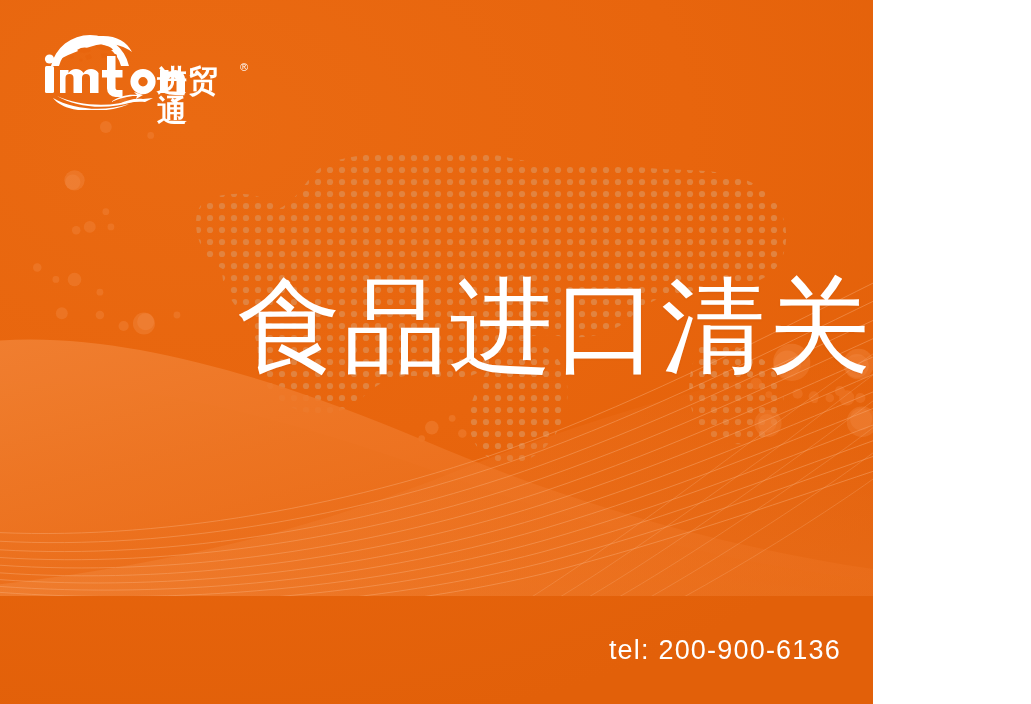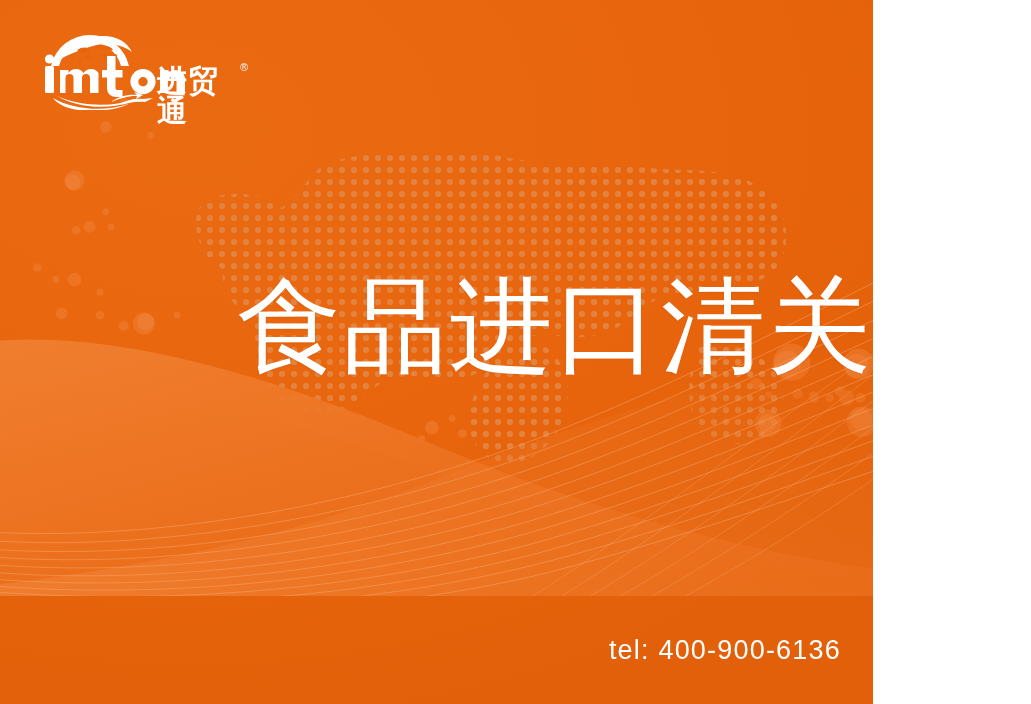--- a/index.html
+++ b/index.html
@@ -276,15 +276,15 @@
       <span style="color:#ffffff; font-size:30px; font-weight:700; letter-spacing:1px;
                    font-family:'Liberation Sans','DejaVu Sans',sans-serif; line-height:1;">进贸通</span>
       <span style="color:#ffffff; font-size:11px; line-height:1; margin-left:2px; margin-top:-4px;">®</span>
     </div>
   </div>
 
   <div class="headline">
     <span class="line">食品进口清关</span>
   </div>
 
-  <div class="phone">tel: 400-900-6136</div>
+  <div class="phone">tel: 200-900-6136</div>
 
 </div>
 
 </body></html>

